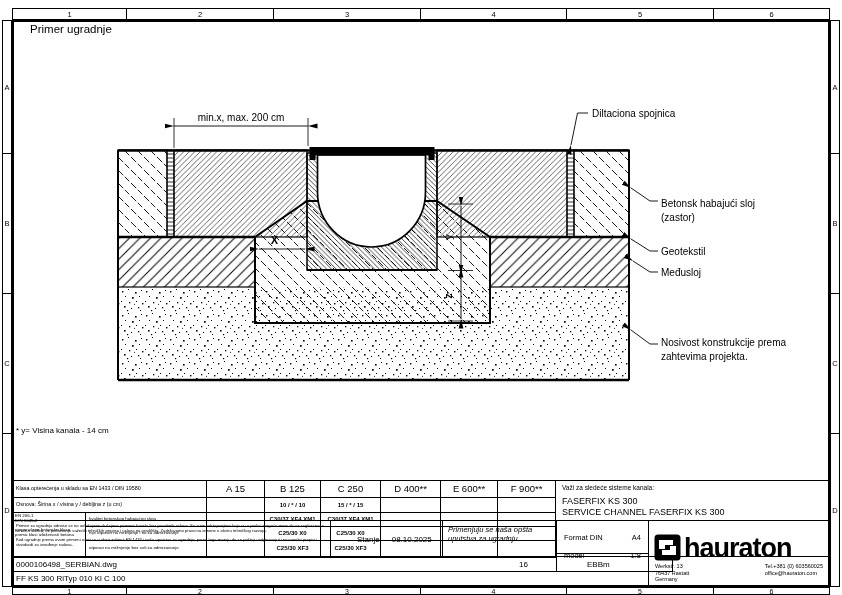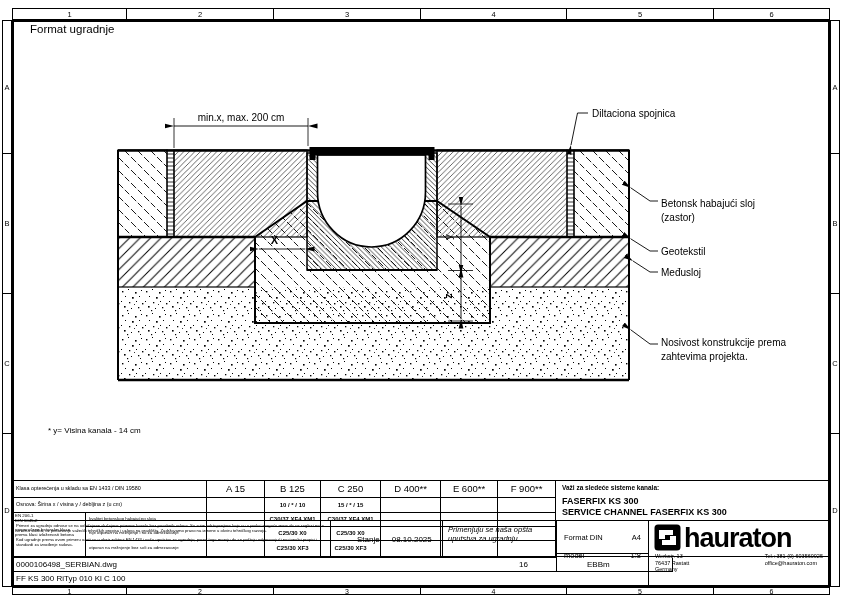--- a/index.html
+++ b/index.html
@@ -7,34 +7,34 @@
   .frame{position:absolute;left:12px;top:20px;width:818px;height:567px;border:2px solid #000;box-sizing:border-box;}
   
   .ruler-h{position:absolute;left:12px;width:818px;height:12px;display:flex;border:1px solid #000;box-sizing:border-box;font-size:7.5px;}
   .ruler-h .rc{border-right:1px solid #000;display:flex;align-items:center;justify-content:center;box-sizing:border-box;}
   .ruler-h .rc:last-child{border-right:none;}
   .ruler-v{position:absolute;top:20px;width:10px;height:567px;display:flex;flex-direction:column;border:1px solid #000;box-sizing:border-box;font-size:7.5px;}
   .ruler-v .rc{border-bottom:1px solid #000;display:flex;align-items:center;justify-content:center;box-sizing:border-box;}
   .ruler-v .rc:last-child{border-bottom:none;}
   
   .heading{position:absolute;left:30px;top:22px;font-size:11.5px;line-height:15px;}
-  .footnote{position:absolute;left:16px;top:426px;font-size:8px;margin-left:32px;}
+  .footnote{position:absolute;left:16px;top:426px;font-size:8px;}
   
   .ltable{position:absolute;left:12px;top:443px;width:818px;height:77px;border:1.5px solid #000;box-sizing:border-box;display:grid;
           grid-template-columns:73px 121px 58px 56px 60px 60px 57px 58px 1fr;
           grid-template-rows:17px 15px 14px 14px 1fr;margin-top:37px;}
   .tc{border-right:1px solid #000;border-bottom:1px solid #000;box-sizing:border-box;display:flex;align-items:center;justify-content:center;overflow:hidden;line-height:1.05;}
   .tc.left{justify-content:flex-start;padding-left:3px;text-align:left;}
   .tc.nbb{border-bottom:none;}
   .tc.nbr{border-right:none;}
   .f-tiny{font-size:4.4px;}
   .f-small{font-size:5.4px;}
   .f-val{font-size:6px;font-weight:bold;}
   .f-head{font-size:9.5px;}
-  .panel{flex-direction:column;align-items:flex-start;justify-content:flex-start;padding:4px 0 0 6px;font-weight:bold;}
+  .panel{flex-direction:column;align-items:flex-start;justify-content:flex-start;padding:4px 0 0 6px;}
   .panel .pt{font-size:6.5px;}
   .panel .ps{font-size:9px;margin-top:5px;}
   .panel .ps2{font-size:9px;margin-top:2px;}
   .normcell{flex-direction:column;align-items:flex-start;justify-content:flex-start;padding:1px 0 0 2px;}
   
   .tblock{position:absolute;left:12px;top:520px;width:818px;height:67px;border:1.5px solid #000;box-sizing:border-box;}
   .tcell{position:absolute;border-right:1px solid #000;border-bottom:1px solid #000;box-sizing:border-box;overflow:hidden;}
   .disc{font-size:4.2px;line-height:5px;padding:2px 3px;}
   .disc p{margin:0 0 4px 0;}
   .stanje{display:flex;align-items:center;font-size:8px;padding-left:26px;gap:12px;}
@@ -79,21 +79,21 @@
   <div class="ruler-v" style="left:830px">
     <div class="rc" style="height:133px">A</div>
     <div class="rc" style="height:140px">B</div>
     <div class="rc" style="height:140px">C</div>
     <div class="rc" style="flex:1">D</div>
   </div>
 
   <div class="frame"></div>
 
   <div class="heading">
-    <div>Format ugradnje</div>
+    <div>Primer ugradnje</div>
   </div>
 
   <svg style="position:absolute;left:0;top:0" width="842" height="595" viewBox="0 0 842 595">
     <defs>
       <pattern id="pFine" width="5.5" height="5.5" patternUnits="userSpaceOnUse">
         <path d="M0,5.5 L5.5,0 M-1.4,1.4 L1.4,-1.4 M4.1,6.9 L6.9,4.1" stroke="#000" stroke-width="0.6"></path>
       </pattern>
       <pattern id="pChan" width="4.8" height="4.8" patternUnits="userSpaceOnUse">
         <path d="M0,0 L4.8,4.8 M-1.2,3.6 L1.2,6 M3.6,-1.2 L6,1.2" stroke="#000" stroke-width="0.7"></path>
       </pattern>
@@ -271,21 +271,21 @@
       <span>model</span>
       <span>1:8</span>
     </div>
     <div class="tcell filerow" style="left:0;top:37px;width:544px;height:14px">
       <span>0000106498_SERBIAN.dwg</span>
       <span>16</span>
     </div>
     <div class="tcell ebbm" style="left:568px;top:37px;width:92px;height:14px">EBBm</div>
     <div class="tcell typerow" style="left:0;top:51px;width:636px;height:13px">FF KS 300 RiTyp 010 Kl C 100</div>
 
-    <div class="tcell logocell" style="left:636px;top:0;width:179px;height:51px">
+    <div class="tcell logocell" style="left:636px;top:10px;width:179px;height:51px">
       <div class="brandrow">
         <svg width="27" height="27" viewBox="0 0 27 27">
           <rect x="0.5" y="0.5" width="26" height="26" rx="3.5" fill="#000"></rect>
           <path d="M5,6 h14 v5 h-8 v4 h-6 z" fill="#fff"></path>
           <path d="M22,21 h-14 v-5 h8 v-4 h6 z" fill="#fff"></path>
         </svg>
         <span class="wordmark">hauraton</span>
       </div>
       <div class="addrrow">
         <div>

